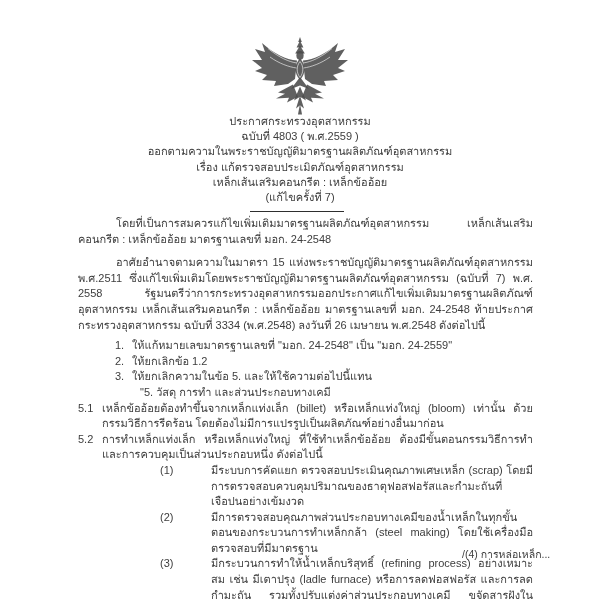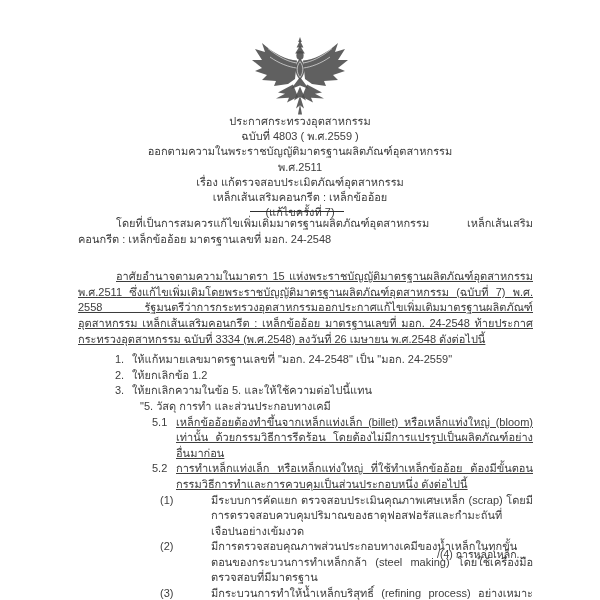--- a/index.html
+++ b/index.html
@@ -47,38 +47,38 @@
     left: 78px;
     width: 455px;
     font-size: 11px;
     line-height: 15.6px;
     color: #3d3d3d;
   }
   .para {
     text-align: justify;
     text-indent: 38px;
   }
-  .para + .para { margin-top: 22px; text-decoration: underline; }
+  .para + .para { margin-top: 8px; }
   .num-list { margin-top: 5px; margin-left: 37px; }
   .num-row { display: flex; align-items: flex-start; }
   .num-row .num { flex: 0 0 17px; }
   .num-row .txt { flex: 1; text-align: justify; }
   .clause-heading { margin-left: 62px; }
-  .sub-list { margin-left: 74px; }
+  .sub-list { }
   .sub-row { display: flex; align-items: flex-start; }
   .sub-row .num { flex: 0 0 24px; }
-  .sub-row .txt { flex: 1; text-align: justify; text-decoration: underline; }
+  .sub-row .txt { flex: 1; text-align: justify; }
   .paren-list { margin-left: 82px; }
   .paren-row { display: flex; align-items: flex-start; }
   .paren-row .num { flex: 0 0 26px; }
   .paren-row .txt { flex: 1; text-align: justify; margin-left: 25px; }
   .footer-note {
     position: absolute;
     top: 546px;
-    left: 437px;
+    left: 462px;
     font-size: 10.5px;
     color: #3d3d3d;
   }
   .garuda { display: block; }
 </style>
 </head>
 <body>
 
 <div class="page">
 
@@ -117,21 +117,20 @@
         <path d="M52,24.5 C55.5,29 56,35 52,40.5"></path>
         <path d="M52,24.5 C48.5,29 48,35 52,40.5"></path>
       </g>
     </svg>
   </div>
 
   <div class="header-block">
     <div>ประกาศกระทรวงอุตสาหกรรม</div>
     <div>ฉบับที่ 4803 ( พ.ศ.2559 )</div>
     <div>ออกตามความในพระราชบัญญัติมาตรฐานผลิตภัณฑ์อุตสาหกรรม</div>
-    <div>พ.ศ.2511</div>
     <div>เรื่อง แก้ตรวจสอบประเมิตภัณฑ์อุตสาหกรรม</div>
     <div>เหล็กเส้นเสริมคอนกรีต : เหล็กข้ออ้อย</div>
     <div>(แก้ไขครั้งที่ 7)</div>
   </div>
 
   <div class="divider"></div>
 
   <div class="body-block">
 
     <p class="para">โดยที่เป็นการสมควรแก้ไขเพิ่มเติมมาตรฐานผลิตภัณฑ์อุตสาหกรรม เหล็กเส้นเสริมคอนกรีต : เหล็กข้ออ้อย มาตรฐานเลขที่ มอก. 24-2548</p>

